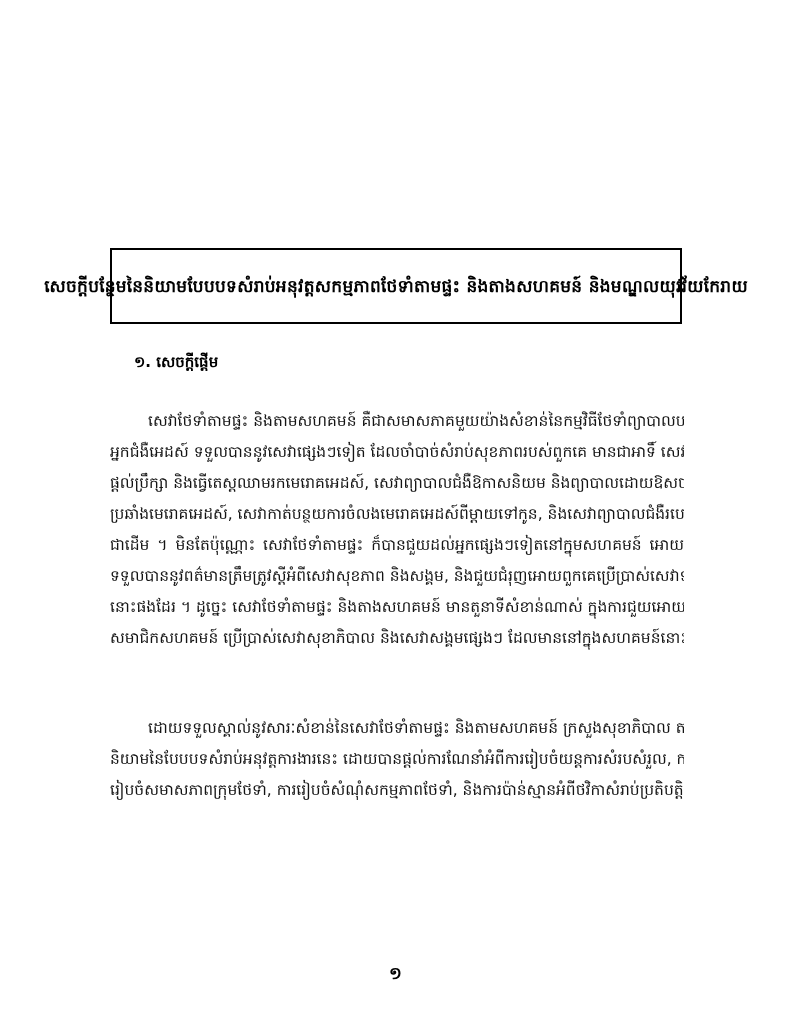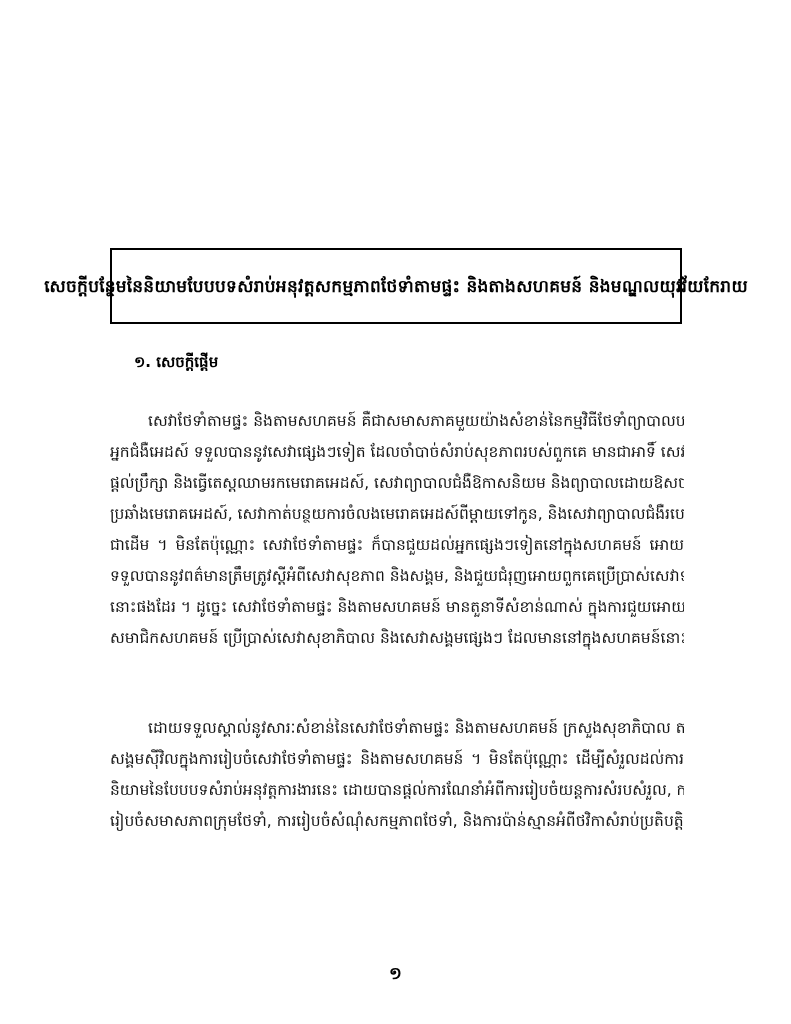--- a/index.html
+++ b/index.html
@@ -87,28 +87,27 @@
     <div class="title-line">សកម្មភាពថែទាំតាមផ្ទះ និងតាងសហគមន៍ និងមណ្ឌលយុវវ័យកែរាយ</div>
   </div>
 
   <div class="section-heading">១. សេចក្តីផ្តើម</div>
 
   <div class="para para-1">
     <div class="jline first">សេវាថែទាំតាមផ្ទះ និងតាមសហគមន៍ គឺជាសមាសភាគមួយយ៉ាងសំខាន់នៃកម្មវិធីថែទាំព្យាបាលបន្ត</div>
     <div class="jline">អ្នកជំងឺអេដស៍ ទទួលបាននូវសេវាផ្សេងៗទៀត ដែលចាំបាច់សំរាប់សុខភាពរបស់ពួកគេ មានជាអាទិ៍ សេវា</div>
     <div class="jline">ផ្តល់ប្រឹក្សា និងធ្វើតេស្តឈាមរកមេរោគអេដស៍, សេវាព្យាបាលជំងឺឱកាសនិយម និងព្យាបាលដោយឱសថ</div>
     <div class="jline">ប្រឆាំងមេរោគអេដស៍, សេវាកាត់បន្ថយការចំលងមេរោគអេដស៍ពីម្តាយទៅកូន, និងសេវាព្យាបាលជំងឺរបេង</div>
-    <div class="jline">ជាដើម ។ មិនតែប៉ុណ្ណោះ សេវាថែទាំតាមផ្ទះ ក៏បានជួយដល់អ្នកផ្សេងៗទៀតនៅក្នុងសហគមន៍ អោយ</div>
+    <div class="jline">ជាដើម ។ មិនតែប៉ុណ្ណោះ សេវាថែទាំតាមផ្ទះ ក៏បានជួយដល់អ្នកផ្សេងៗទៀតនៅក្នុមសហគមន៍ អោយ</div>
     <div class="jline">ទទួលបាននូវពត៌មានត្រឹមត្រូវស្តីអំពីសេវាសុខភាព និងសង្គម, និងជួយជំរុញអោយពួកគេប្រើប្រាស់សេវាទាំង</div>
-    <div class="jline">នោះផងដែរ ។ ដូច្នេះ សេវាថែទាំតាមផ្ទះ និងតាមសហគមន៍ មានតួនាទីសំខាន់ណាស់ ក្នុងការជួយអោយ</div>
+    <div class="jline">នោះផងដែរ ។ ដូច្នេះ សេវាថែទាំតាមផ្ទះ និងតាងសហគមន៍ មានតួនាទីសំខាន់ណាស់ ក្នុងការជួយអោយ</div>
     <div class="jline last">សមាជិកសហគមន៍ ប្រើប្រាស់សេវាសុខាភិបាល និងសេវាសង្គមផ្សេងៗ ដែលមាននៅក្នុងសហគមន៍នោះ ។</div>
   </div>
 
   <div class="para para-2">
     <div class="jline first">ដោយទទួលស្គាល់នូវសារៈសំខាន់នៃសេវាថែទាំតាមផ្ទះ និងតាមសហគមន៍ ក្រសួងសុខាភិបាល តាម</div>
-    <div class="jline">សង្គមស៊ីវិលក្នុងការរៀបចំសេវាថែទាំតាមផ្ទះ និងតាមសហគមន៍ ។ មិនតែប៉ុណ្ណោះ ដើម្បីសំរួលដល់ការ</div>
     <div class="jline">និយាមនៃបែបបទសំរាប់អនុវត្តការងារនេះ ដោយបានផ្តល់ការណែនាំអំពីការរៀបចំយន្តការសំរបសំរួល, ការ</div>
     <div class="jline">រៀបចំសមាសភាពក្រុមថែទាំ, ការរៀបចំសំណុំសកម្មភាពថែទាំ, និងការប៉ាន់ស្មានអំពីថវិកាសំរាប់ប្រតិបត្តិការ</div>
   </div>
 
   <div class="page-number">១</div>
 
 </div>
 
 </body></html>

